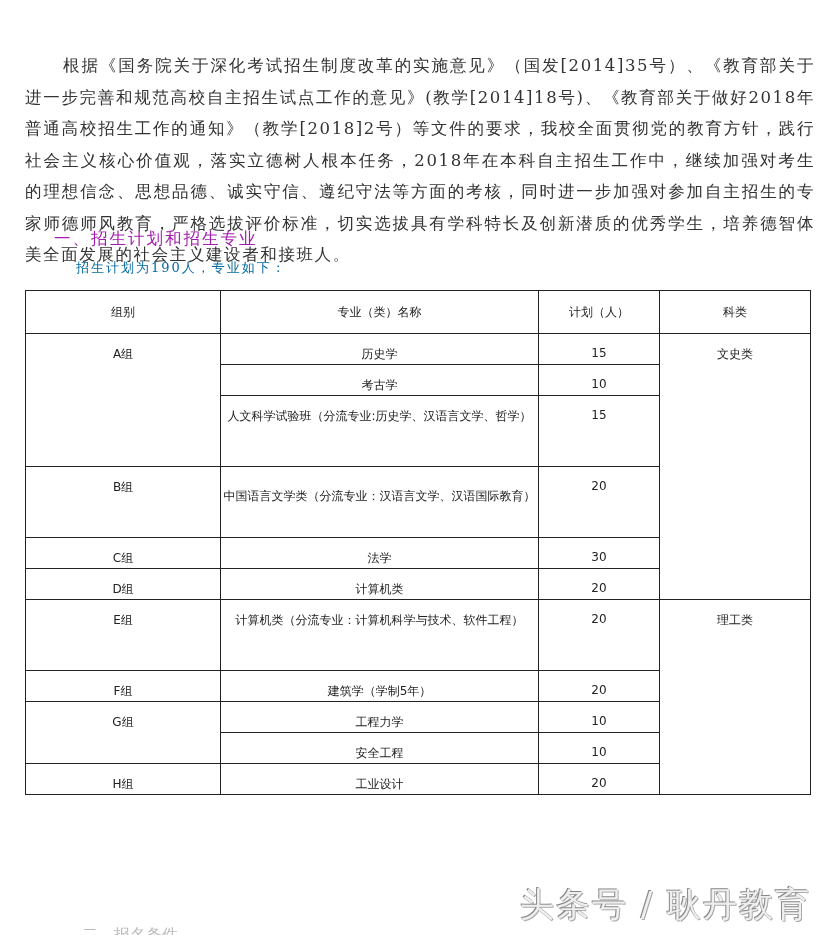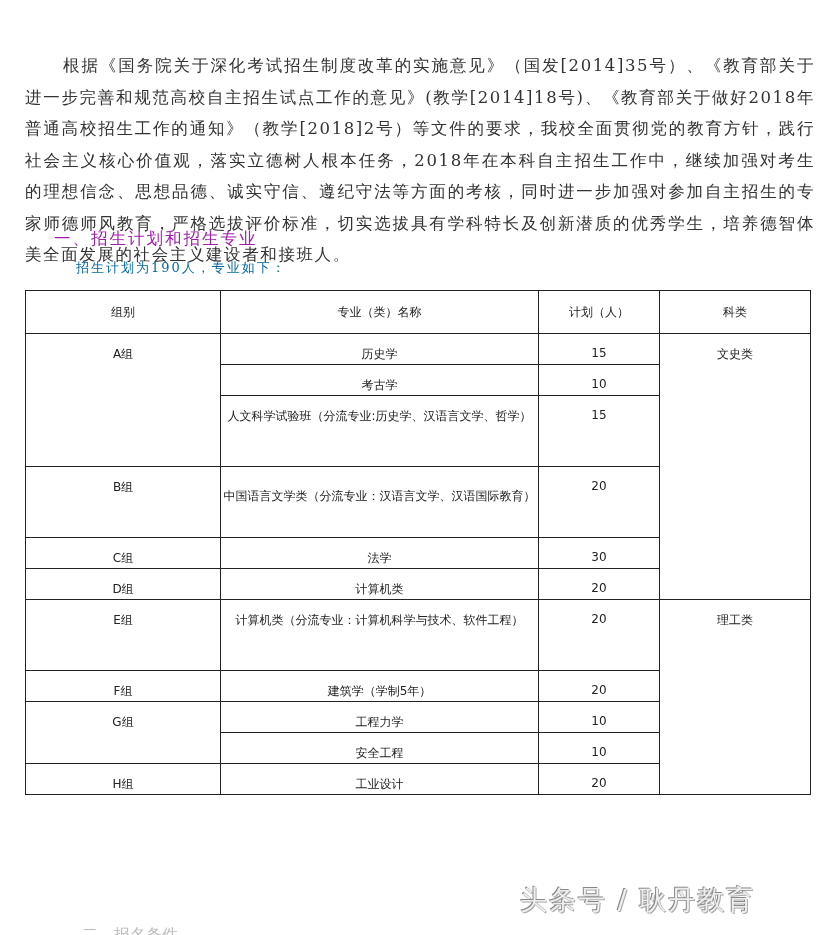--- a/index.html
+++ b/index.html
@@ -25,21 +25,21 @@
     border: 1.3px solid #222; text-align: center; vertical-align: top;
     font-weight: normal; padding: 0;
   }
   table.plan th { vertical-align: middle; height: 42px; }
   table.plan td { padding-top: 12px; }
   .r1 { height: 31px; }
   .r2 { height: 71px; }
   td.txt-name { padding-top: 0 !important; }
   .watermark {
     position: absolute; left: 520px; top: 882px;
-    font-family: "DejaVu Sans", "Liberation Sans", sans-serif; font-size: 27px;
+    font-family: "DejaVu Sans", "Liberation Sans", sans-serif; font-size: 34px;
     color: rgba(255,255,255,0.85);
     text-shadow: -1px -1px 0 #888, 1px 1px 0 #aaa, 0 0 1px #777;
     letter-spacing: 2px; pointer-events: none;
   }
   .cutoff { position: absolute; left: 82px; top: 926px; font-family: "DejaVu Serif", serif; font-size: 16px; color: #bbb; height: 9px; overflow: hidden; line-height: 18px; }
 </style>
 </head>
 <body>
 
 <div class="para intro">根据《国务院关于深化考试招生制度改革的实施意见》（国发[2014]35号）、《教育部关于进一步完善和规范高校自主招生试点工作的意见》(教学[2014]18号)、《教育部关于做好2018年普通高校招生工作的通知》（教学[2018]2号）等文件的要求，我校全面贯彻党的教育方针，践行社会主义核心价值观，落实立德树人根本任务，2018年在本科自主招生工作中，继续加强对考生的理想信念、思想品德、诚实守信、遵纪守法等方面的考核，同时进一步加强对参加自主招生的专家师德师风教育，严格选拔评价标准，切实选拔具有学科特长及创新潜质的优秀学生，培养德智体美全面发展的社会主义建设者和接班人。</div>

